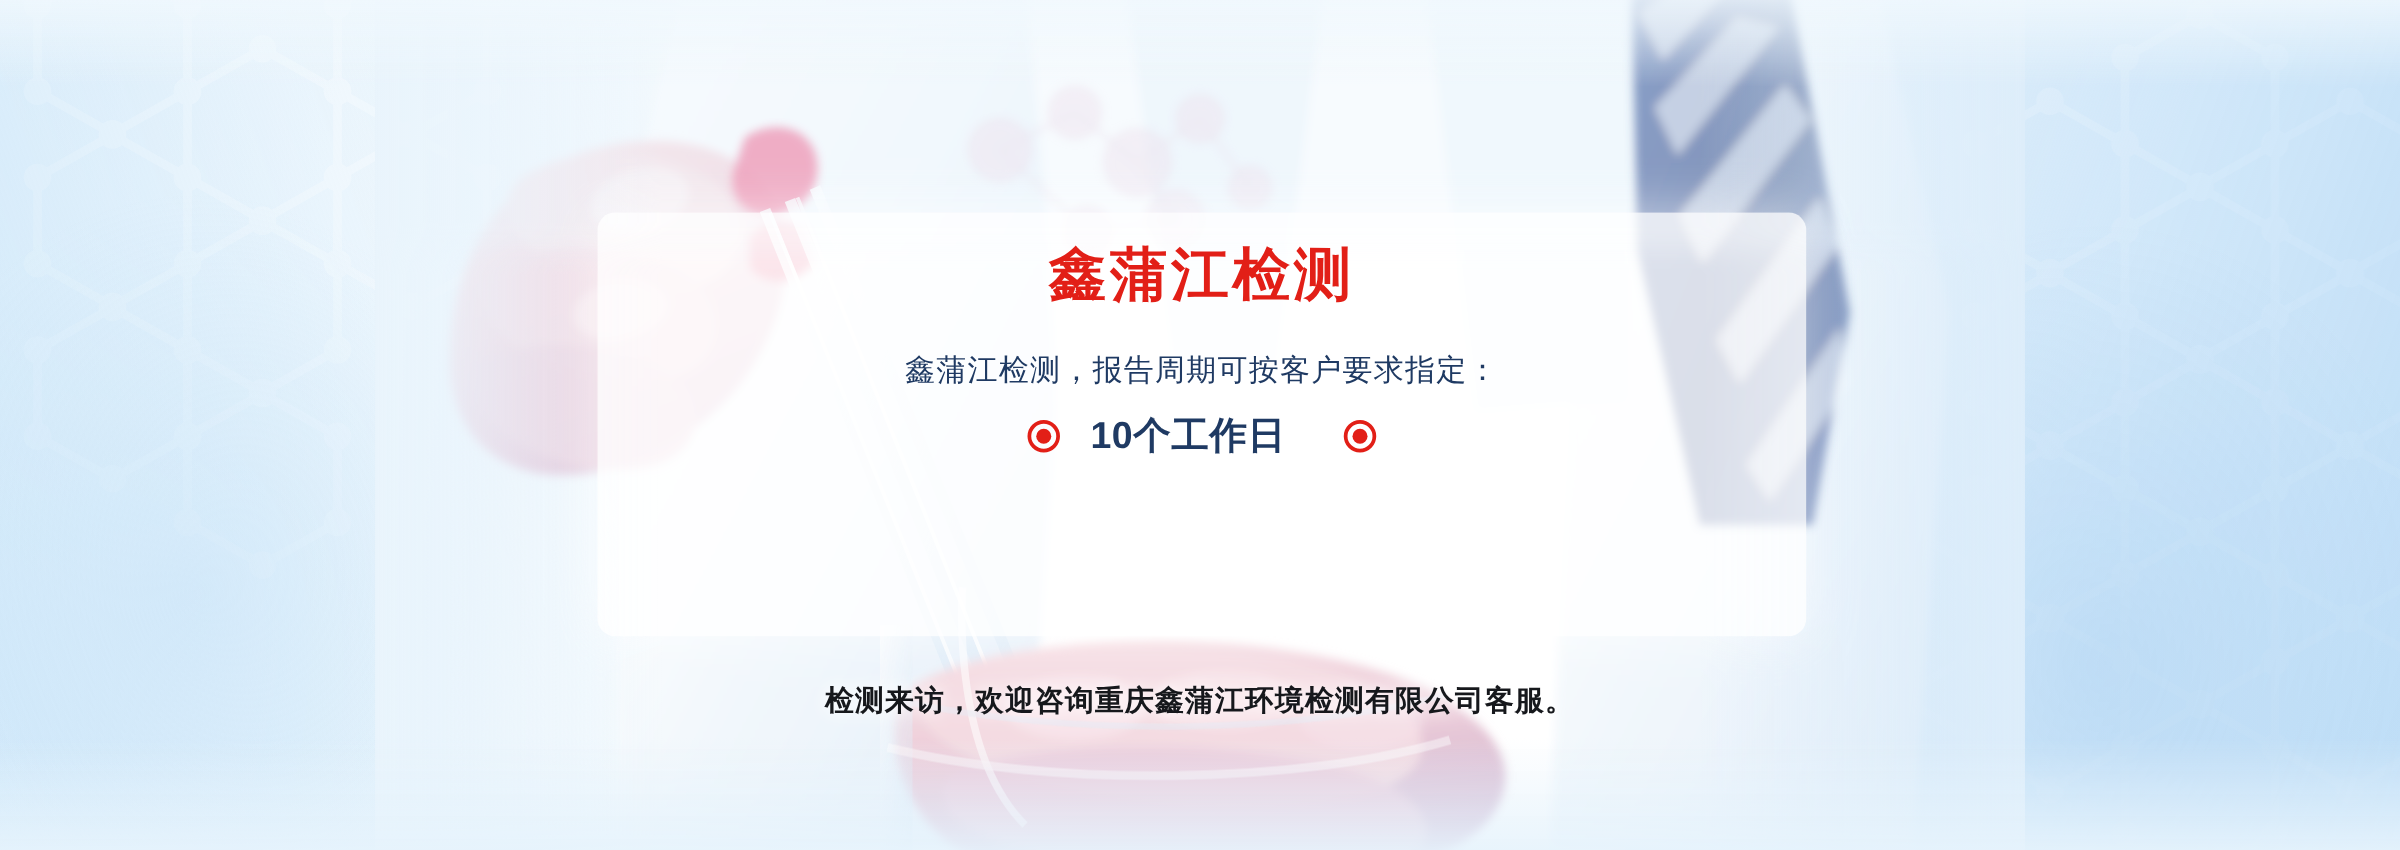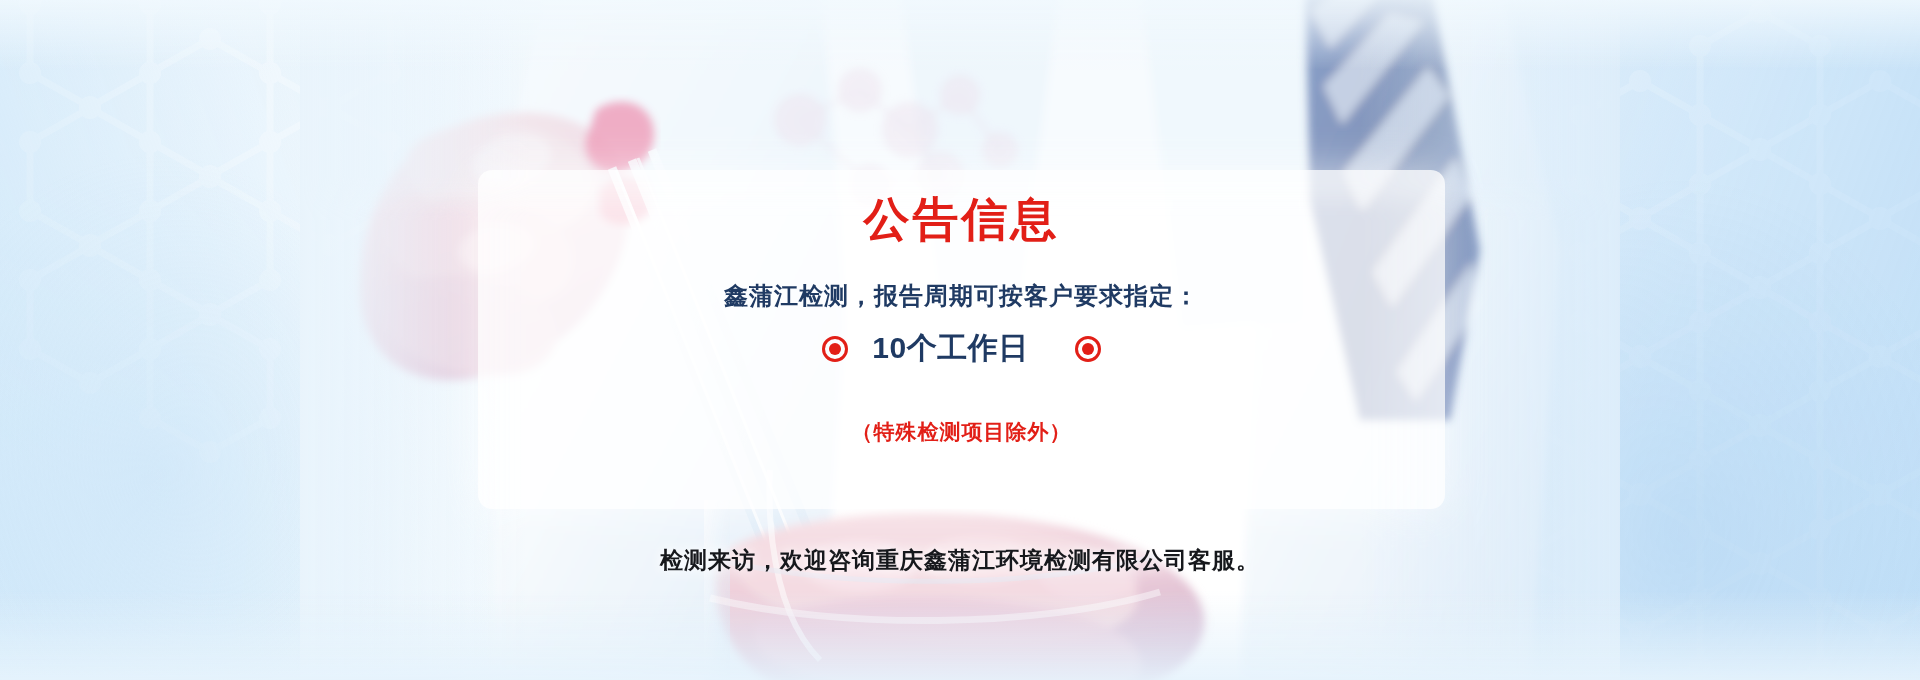--- a/index.html
+++ b/index.html
@@ -116,21 +116,21 @@
     letter-spacing: 3px;
     color: #e21f17;
     line-height: 1.1;
   }
 
   .subtitle {
     position: absolute;
     left: 0; right: 0;
     top: 110px;
     font-size: 24px;
-    font-weight: 700;
+    font-weight: 400;
     letter-spacing: 1px;
     color: #1f3a63;
   }
 
   .options {
     position: absolute;
     left: 0; right: 0;
     top: 158px;
     display: flex;
     justify-content: center;
@@ -380,38 +380,37 @@
   </div>
 
   <div class="photo-fade-l"></div>
   <div class="photo-fade-r"></div>
   <div class="photo-fade-t"></div>
   <div class="photo-fade-b"></div>
 
   <div class="card">
     <div class="card-inner">
 
-      <div class="headline">公告信息</div>
+      <div class="headline">鑫蒲江检测</div>
 
       <div class="subtitle">鑫蒲江检测，报告周期可按客户要求指定：</div>
 
       <div class="options">
 
         <div class="option">
           <span class="radio-icon"></span>
           <span class="option-label">10个工作日</span>
         </div>
 
         <div class="option">
           <span class="radio-icon"></span>
         </div>
 
 
       </div>
 
-      <div class="note">（特殊检测项目除外）</div>
 
     </div>
   </div>
 
   <div class="footnote">检测来访，欢迎咨询重庆鑫蒲江环境检测有限公司客服。</div>
 
 </div>
 
 </body></html>

